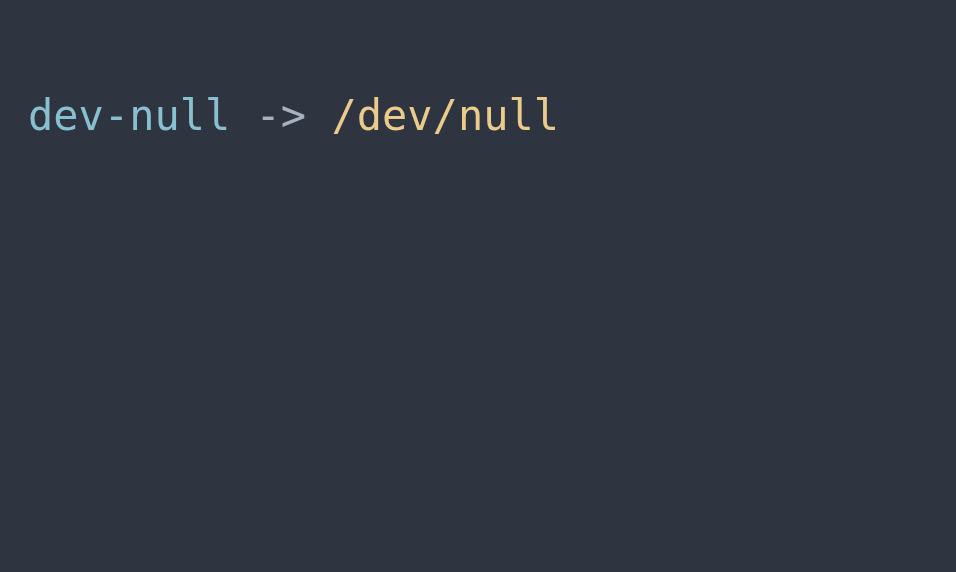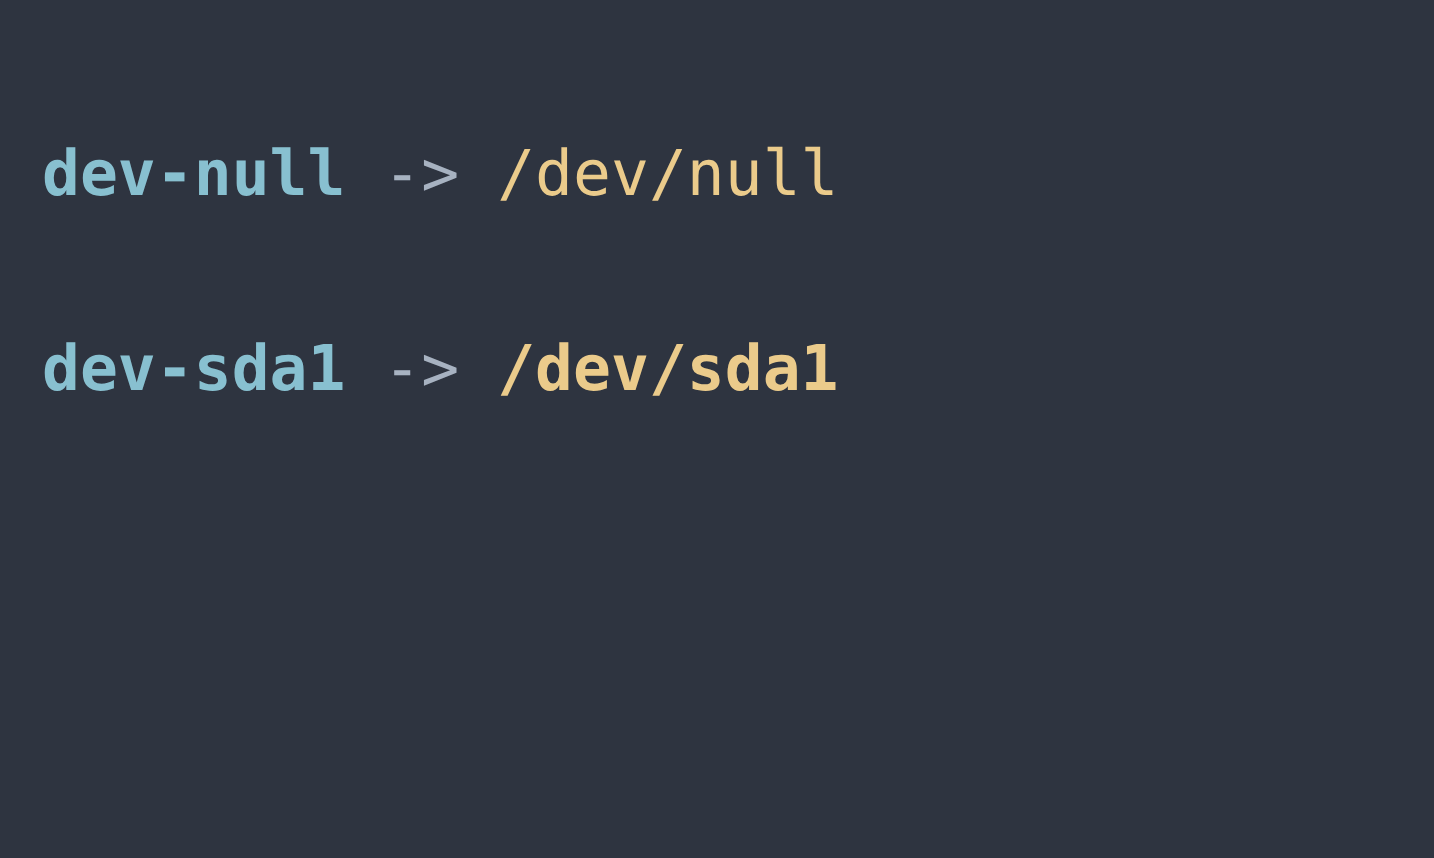--- a/index.html
+++ b/index.html
@@ -24,29 +24,28 @@
   .terminal {
     font-family: "SFMono-Regular", "Menlo", "DejaVu Sans Mono", "Consolas", monospace;
     font-size: 42px;
     line-height: 1.55;
     padding: 18px 28px 0 28px;
     color: var(--fg);
     font-variant-ligatures: none;
     white-space: pre;
   }
   .line { display: block; }
-  .symlink   { color: var(--cyan); font-weight: bold; }
+  .symlink   { color: var(--cyan); }
   .arrow     { color: var(--arrow); }
   .chardev   { color: var(--yellow); }
   .blockdev  { color: var(--yellow); font-weight: 700; }
   .dir       { color: var(--blue); font-weight: 700; }
   .multi     { color: var(--cyan); text-decoration: underline; text-underline-offset: 6px; text-decoration-thickness: 2px; }
 </style>
 </head>
 <body>
 
 <div class="terminal">
 <span class="line"><span class="symlink">dev-null</span><span class="arrow"> -&gt; </span><span class="chardev">/dev/null</span></span>
-<span class="line"><span class="symlink">dev-sda1</span><span class="arrow"> -&gt; </span><span class="blockdev">/dev/sda1</span></span>
 
 
 
 </div>
 
 </body></html>

